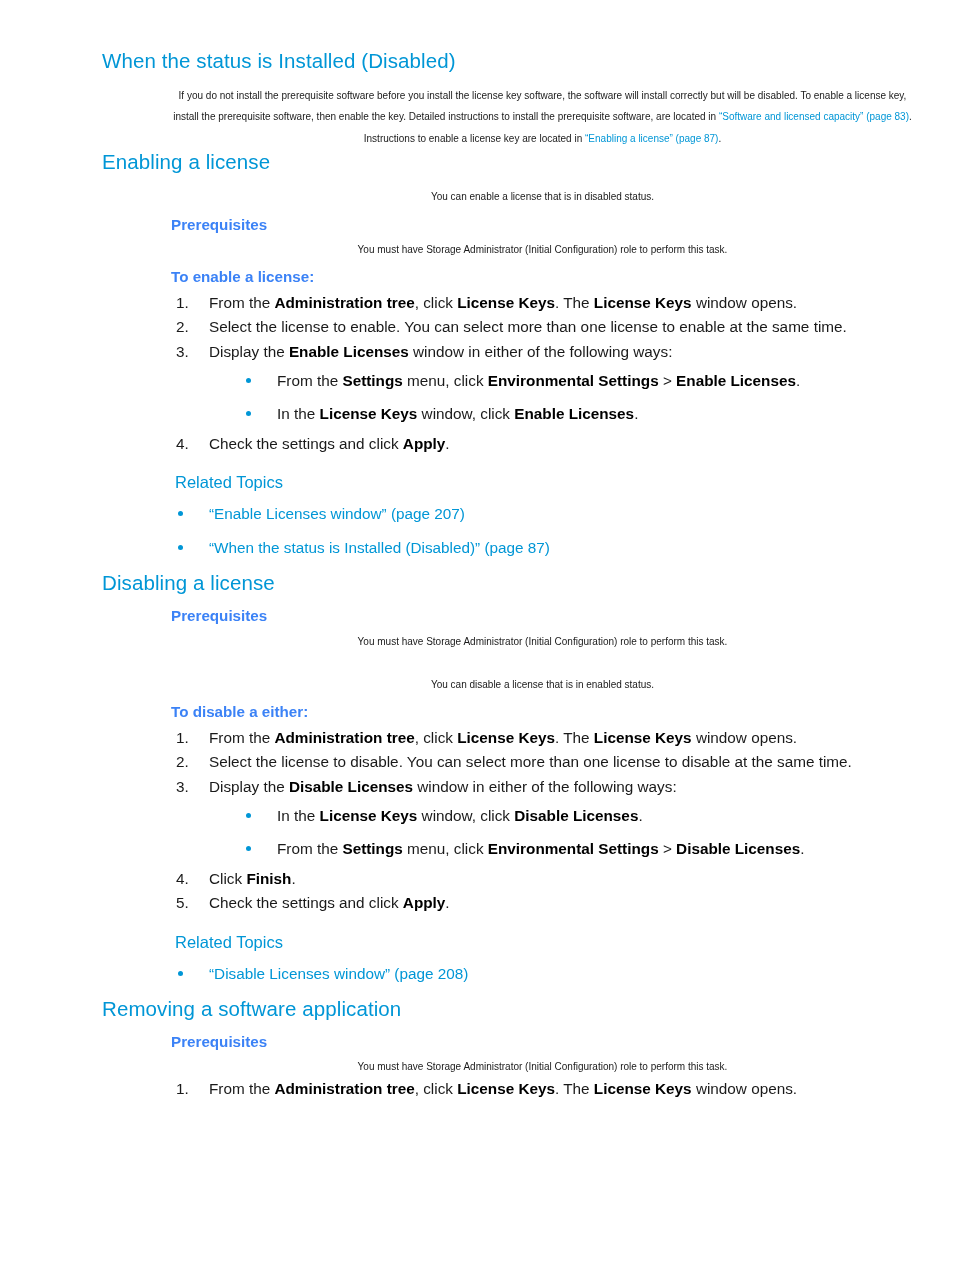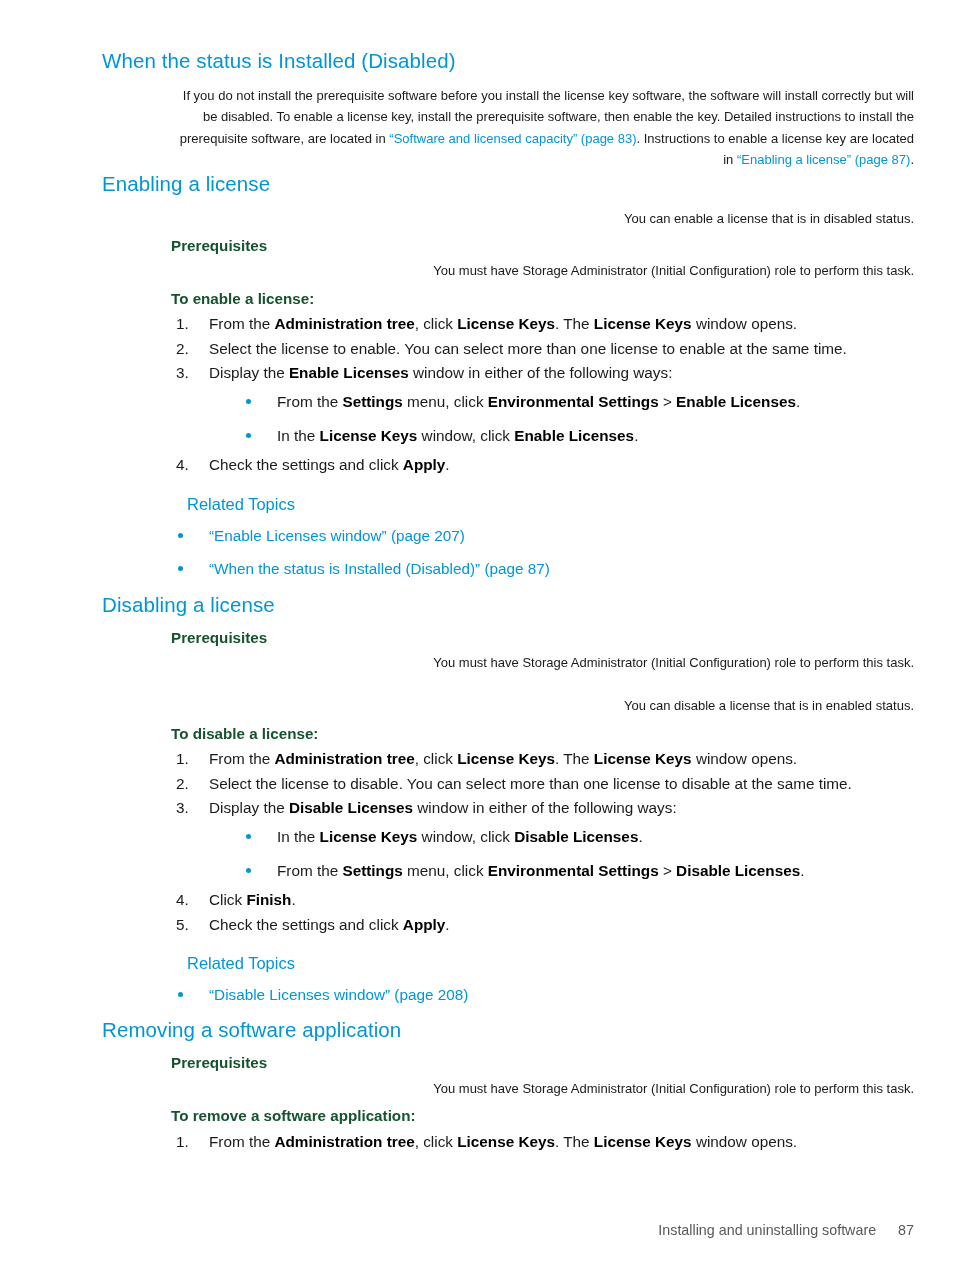--- a/index.html
+++ b/index.html
@@ -40,42 +40,42 @@
     letter-spacing: 0.1px;
   }
   .sec-gap-top-1 { margin-top: 25px; }
   .sec-gap-top-2 { margin-top: 23px; }
   .sec-gap-top-3 { margin-top: 22px; }
 
   h2.related-heading {
     font-size: 16.5px;
     font-weight: normal;
     color: #0096d6;
-    margin: 0 0 0 16px;
+    margin: 0 0 0 4px;
     line-height: 22px;
   }
 
   
   .indent {
     margin-left: 69px;
   }
   p.body-text {
-    font-size: 13px;
+    font-size: 10px;
     line-height: 21.4px;
     margin: 0;
     padding: 0;
     color: #1a1a1a;
-    text-align: right;
+    text-align: center;
   }
   p.body-text + p.body-text { margin-top: 22px; }
 
   .bold-label {
     font-size: 15.2px;
     font-weight: bold;
-    color: #14532d;
+    color: #3b82f6;
     line-height: 21.4px;
     margin: 6px 0 4px 0;
   }
 
   a.xref, .xref {
     color: #0096d6;
     text-decoration: none;
   }
   b, strong { font-weight: bold; color: #000; text-align: center; }
 
@@ -228,21 +228,21 @@
 
     <h1 class="section-heading sec-gap-top-2">Disabling a license</h1>
 
     <div class="indent" style="margin-top:9px;">
       <div class="bold-label" style="margin-top:0;">Prerequisites</div>
 
       <p class="body-text">You must have Storage Administrator (Initial Configuration) role to perform this task.</p>
 
       <p class="body-text">You can disable a license that is in enabled status.</p>
 
-      <div class="bold-label">To disable a license:</div>
+      <div class="bold-label">To disable a either:</div>
 
       <ol class="steps">
         <li>
           <span class="num">1.</span><span><span>From the </span><b>Administration tree</b><span>, click </span><b>License Keys</b><span>. The </span><b>License Keys</b><span> window opens.</span></span>
         </li>
         <li>
           <span class="num">2.</span><span>Select the license to disable. You can select more than one license to disable at the same time.</span>
         </li>
         <li>
           <span class="num">3.</span><span><span>Display the </span><b>Disable Licenses</b><span> window in either of the following ways:</span></span>
@@ -274,27 +274,23 @@
       </div>
     </div>
 
     <h1 class="section-heading sec-gap-top-3">Removing a software application</h1>
 
     <div class="indent" style="margin-top:9px;">
       <div class="bold-label" style="margin-top:0;">Prerequisites</div>
 
       <p class="body-text">You must have Storage Administrator (Initial Configuration) role to perform this task.</p>
 
-      <div class="bold-label">To remove a software application:</div>
 
       <ol class="steps">
         <li>
           <span class="num">1.</span><span><span>From the </span><b>Administration tree</b><span>, click </span><b>License Keys</b><span>. The </span><b>License Keys</b><span> window opens.</span></span>
         </li>
       </ol>
     </div>
 
   </div>
 
-  <div class="footer">
-    <span>Installing and uninstalling software</span><span class="fnum">87</span>
-  </div>
 </div>
 
 </body></html>

